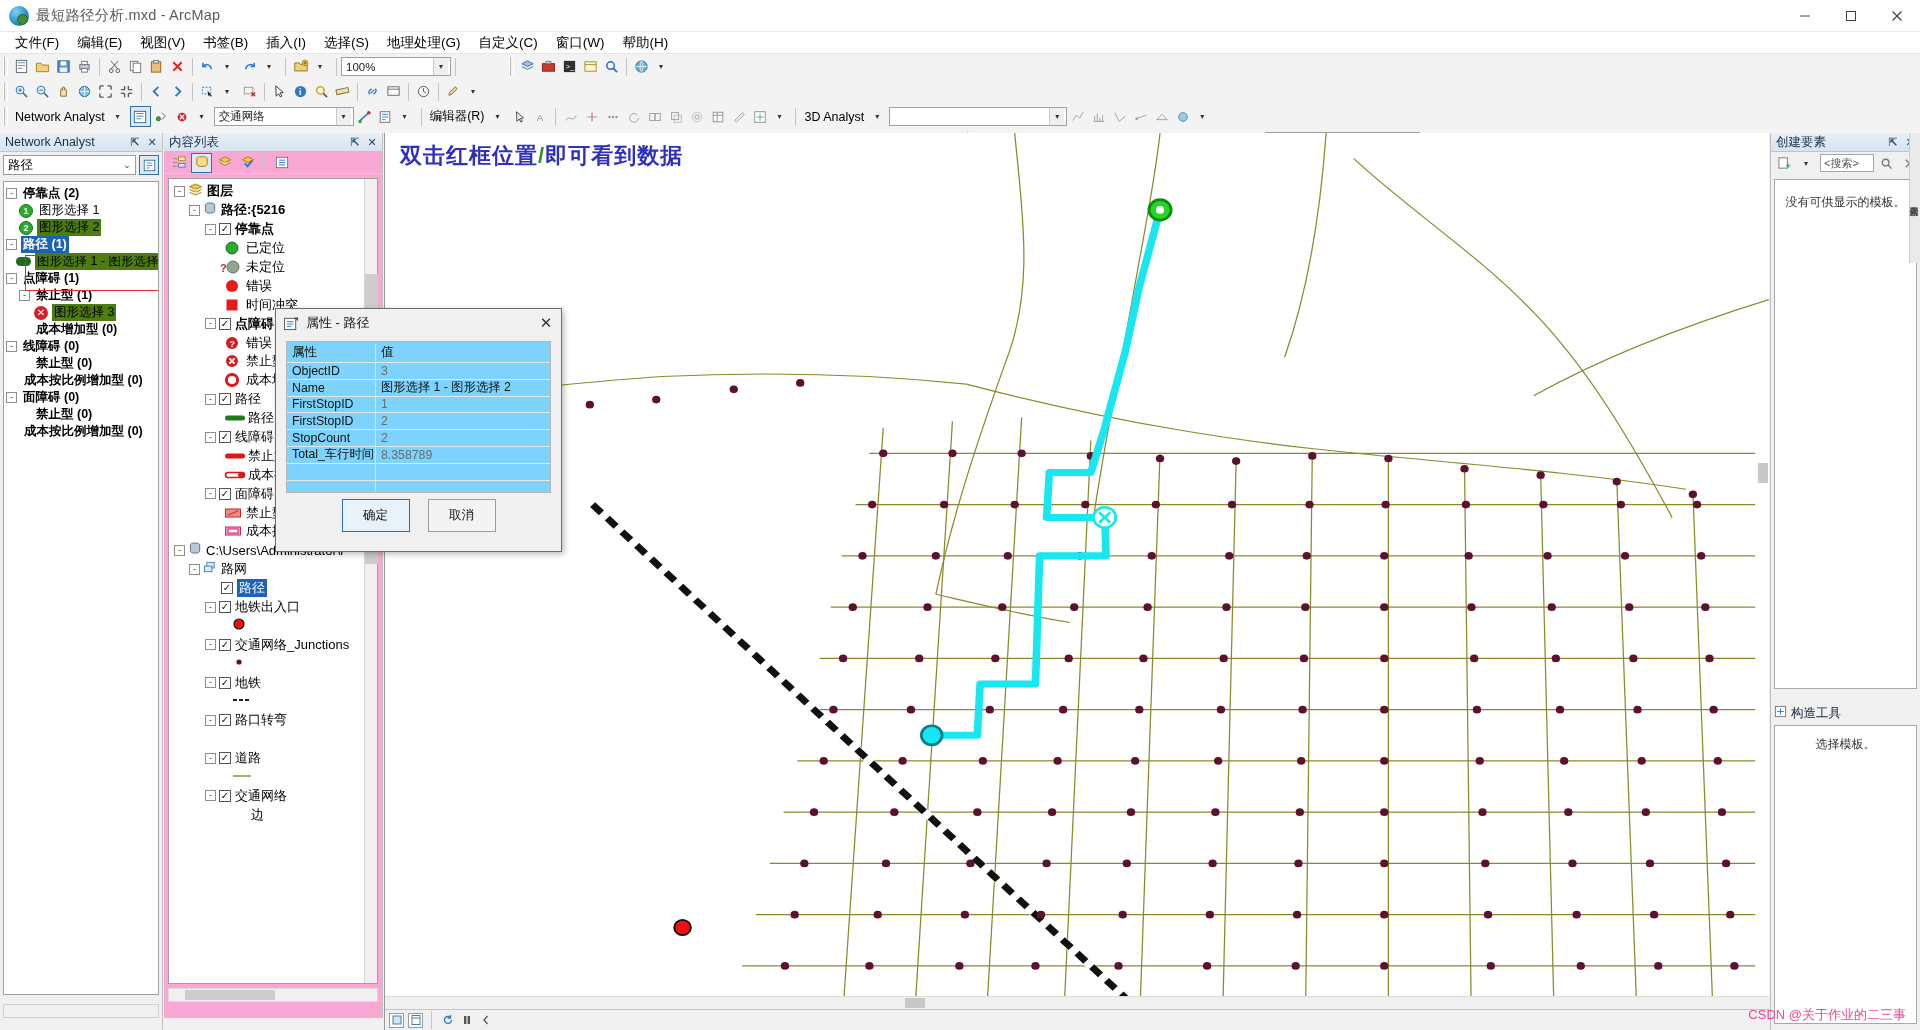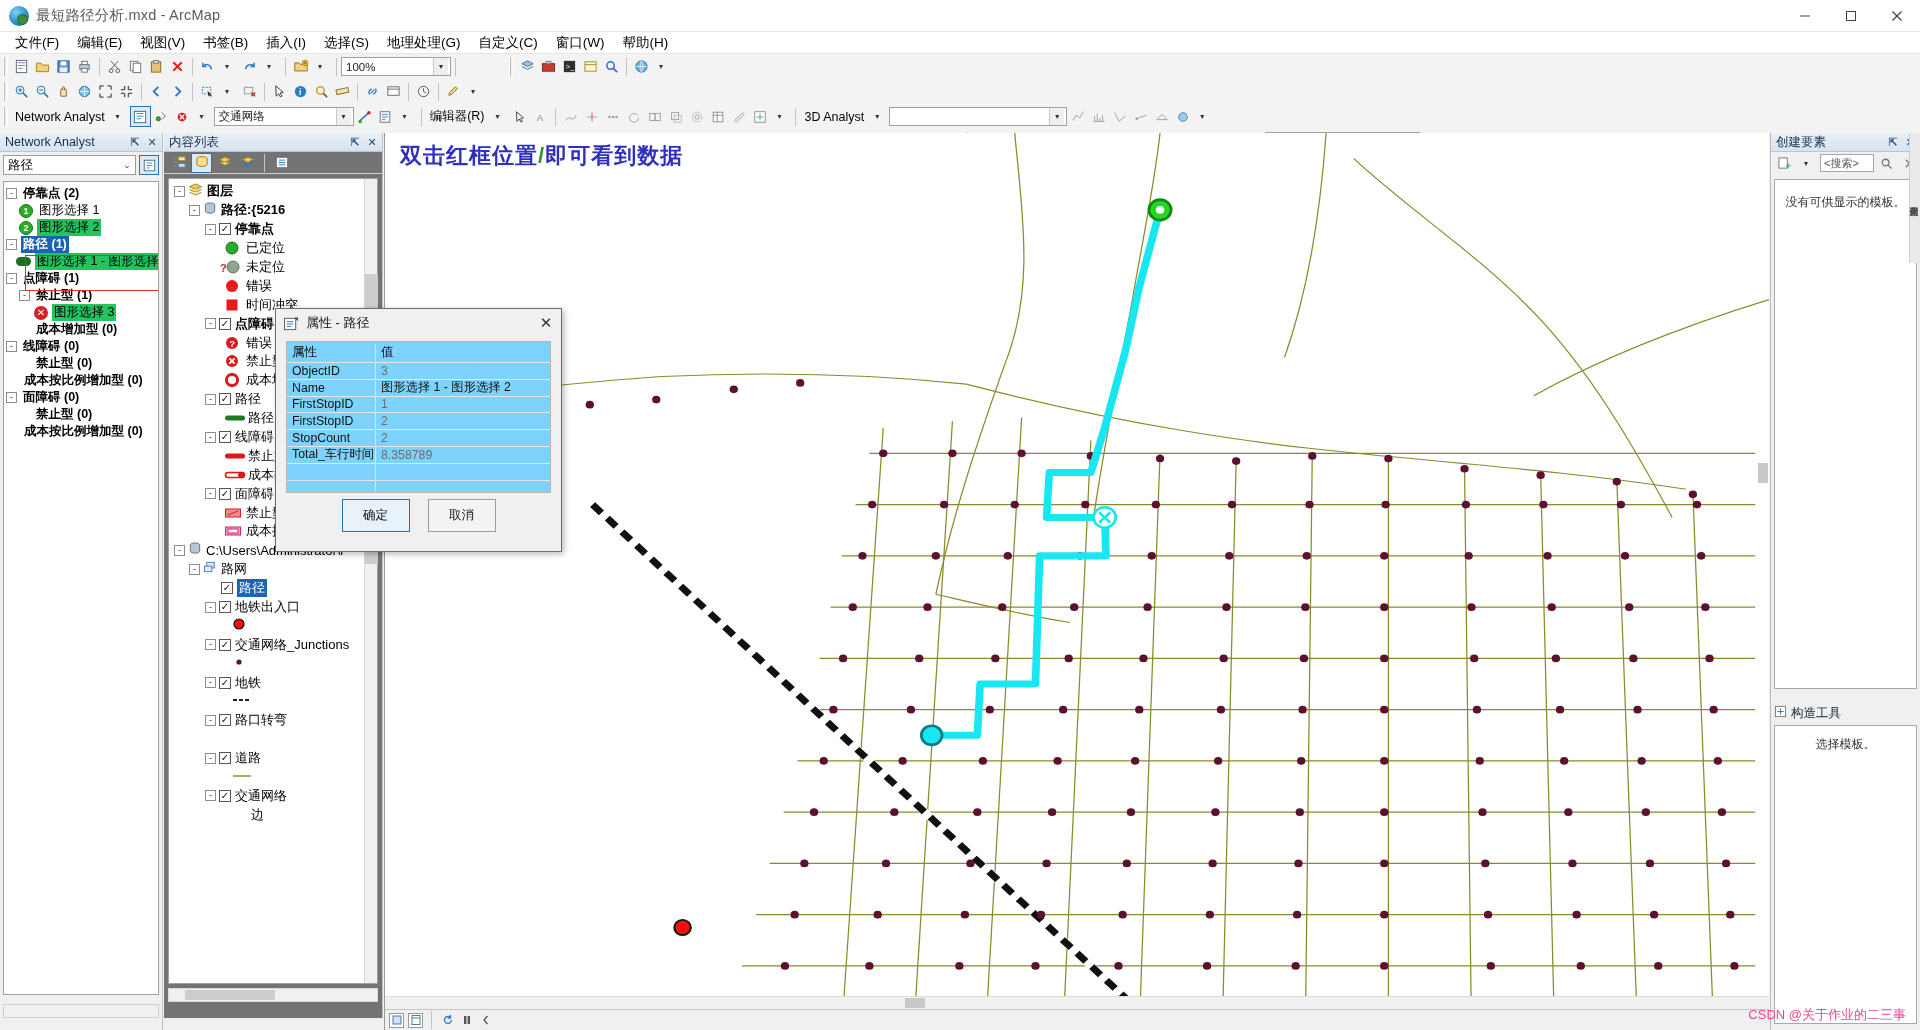--- a/index.html
+++ b/index.html
@@ -73,34 +73,34 @@
   .na-combo .carrow{width:16px;text-align:center;font-size:9px;color:#444;}
   .na-iconbtn{width:20px;height:20px;border:1px solid #2f6fae;background:#dceaf7;
               display:flex;align-items:center;justify-content:center;}
   .na-tree{ position:absolute; left:3px; right:3px; top:48px; bottom:35px; background:#fff;
             border:1px solid #a0a0a0; overflow:hidden; padding:3px 0 0 0;}
   .nrow{ display:flex; align-items:center; height:17px; font-size:12.5px; white-space:nowrap;
          padding-left:2px;}
   .nrow .exp{ width:11px;height:11px; border:1px solid #8d8d8d; background:#fff;
               font-size:9px; line-height:9px; text-align:center; color:#333; margin-right:4px; flex:none;}
   .nlabel{ padding:0 2px;}
-  .nlabel.sel{ background:#22c55e; }
+  .nlabel.sel{ background:#4d7c0f; }
   .nlabel.selblue{ background:#1b63b5; color:#fff; }
   .bold{font-weight:bold;}
   .stopnum{ width:14px;height:14px;border-radius:50%;background:#2eaa2e;border:1px solid #117711;
             color:#fff;font-size:9px;display:flex;align-items:center;justify-content:center;
             margin-right:4px;flex:none; font-weight:bold;}
   .routeico{ width:15px;height:9px;border-radius:5px;background:#1f6b1f;margin-right:4px;flex:none;}
   .barrierico{ width:14px;height:14px;border-radius:50%;background:#d6202a;margin-right:4px;flex:none;
                color:#fff;font-size:10px;display:flex;align-items:center;justify-content:center;font-weight:bold;}
   #red-hilite{ position:absolute; border:1px solid #e32b2b; pointer-events:none; }
   .na-scrollbar{position:absolute;left:3px;right:3px;bottom:12px;height:14px;background:#f0f0f0;
                 border:1px solid #cfcfcf;}
   
-  #toc-panel{ position:absolute; left:164px; top:0; width:219px; bottom:12px; background:#737373;
+  #toc-panel{ position:absolute; left:164px; top:0; width:219px; bottom:12px; background:#f9a8d4;
               border-right:1px solid #c0c0c0; }
   .toc-toolbar{ height:22px; display:flex; align-items:center; padding-left:4px; gap:2px;
                 border-bottom:1px solid #d2d2d2;}
   .toc-btn{ width:21px;height:20px;display:flex;align-items:center;justify-content:center;}
   .toc-btn.active{ border:1px solid #2f6fae; background:#dceaf7;}
   .toc-tree{ position:absolute; left:4px; right:4px; top:45px; bottom:34px; background:#fff;
              border:1px solid #a0a0a0; overflow:hidden; padding-top:3px;}
   .trow{ display:flex;align-items:center;height:18.9px;font-size:13px;white-space:nowrap;}
   .trow .exp{ width:11px;height:11px;border:1px solid #8d8d8d;background:#fff;font-size:9px;
               line-height:9px;text-align:center;color:#333;margin-right:3px;flex:none;}

